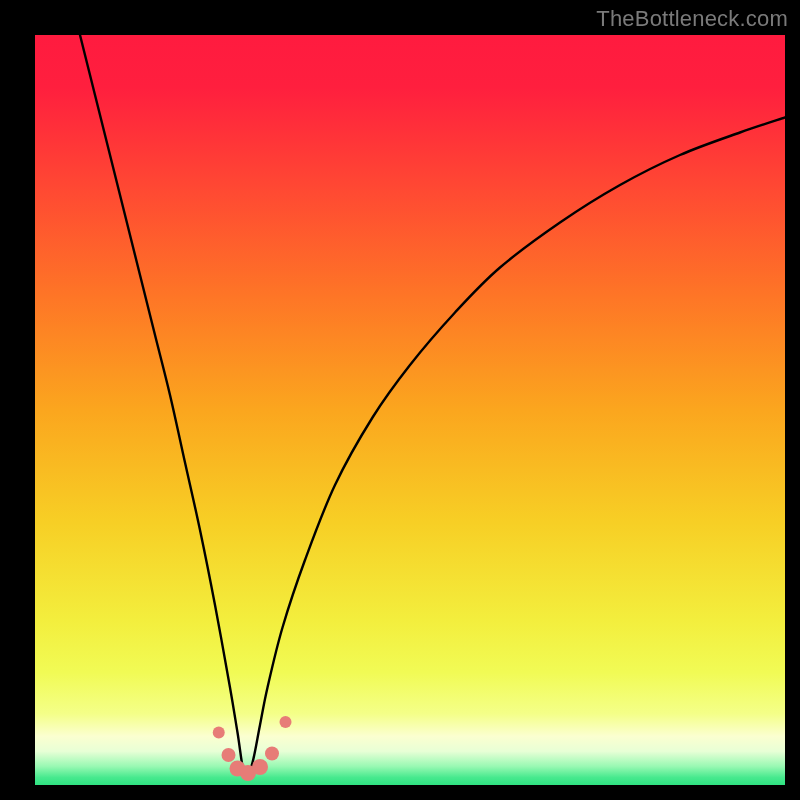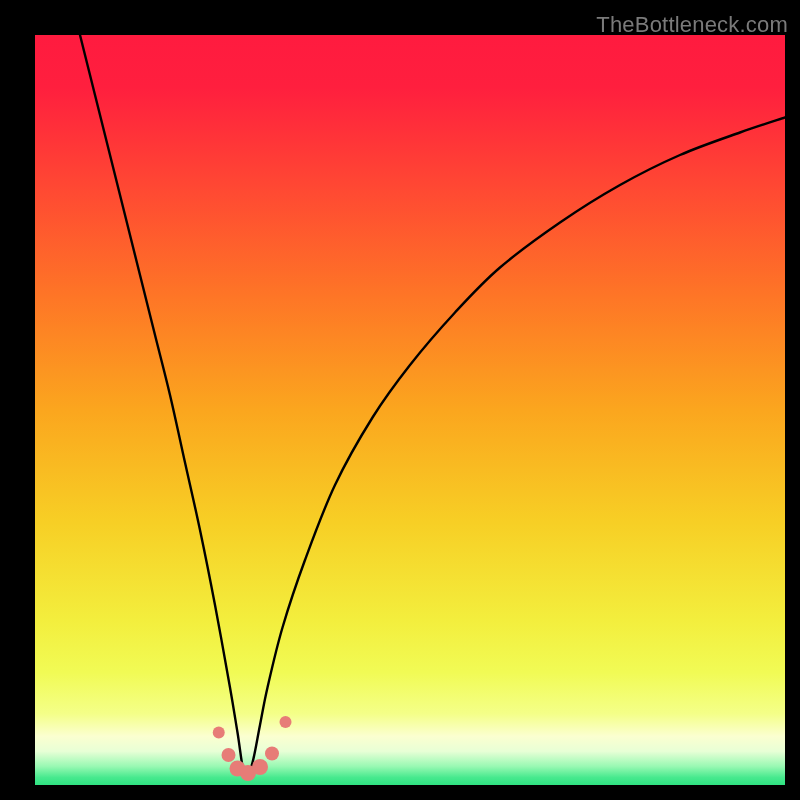--- a/index.html
+++ b/index.html
@@ -29,21 +29,21 @@
   .gradient {
     position: absolute;
     inset: 0;
   }
   .curve-layer {
     position: absolute;
     inset: 0;
   }
   .watermark {
     position: absolute;
-    top: 12px;
+    top: 6px;
     right: 12px;
     font-family: Arial, Helvetica, sans-serif;
     font-size: 22px;
     color: #7a7a7a;
     letter-spacing: 0.2px;
   }
 </style>
 </head>
 <body>
 

